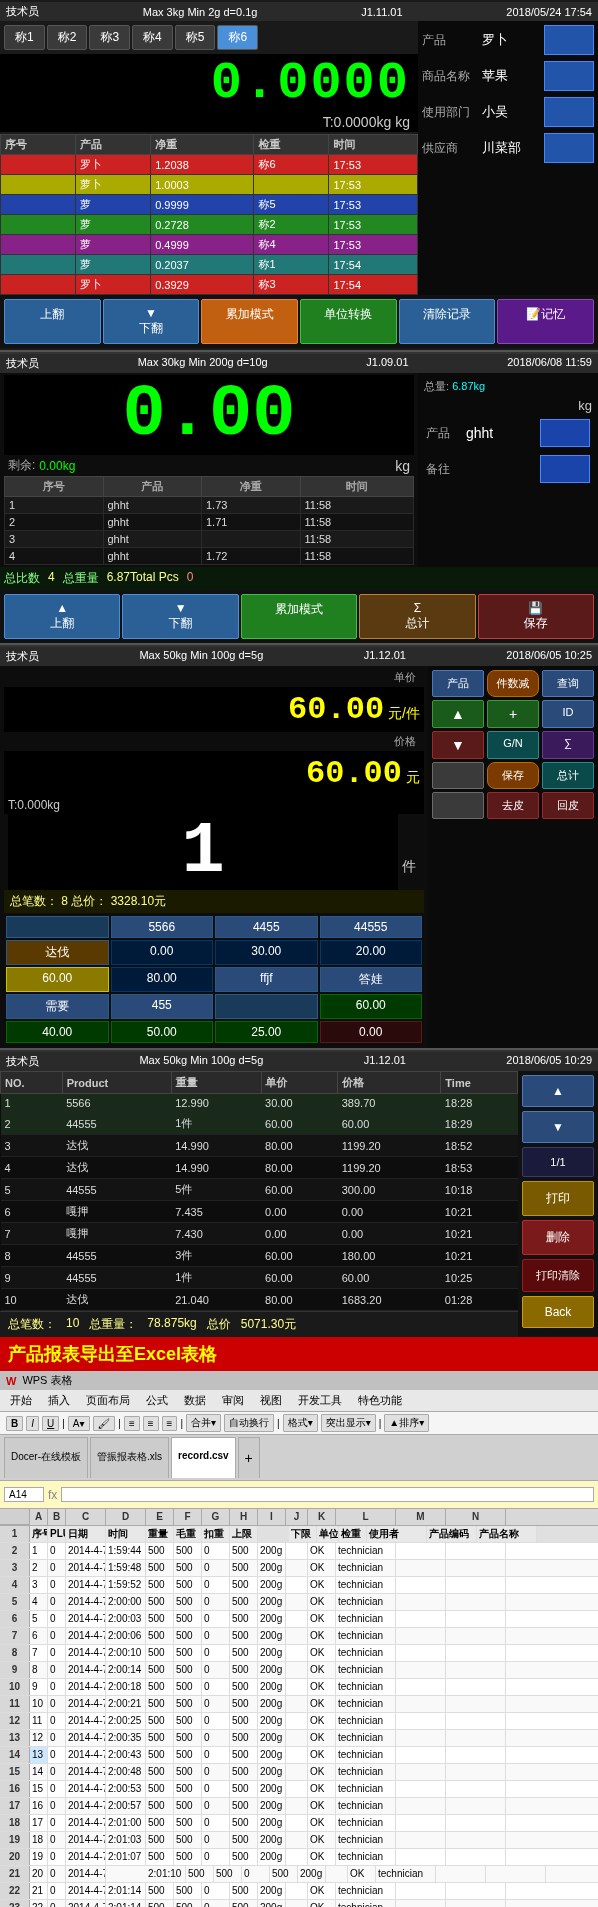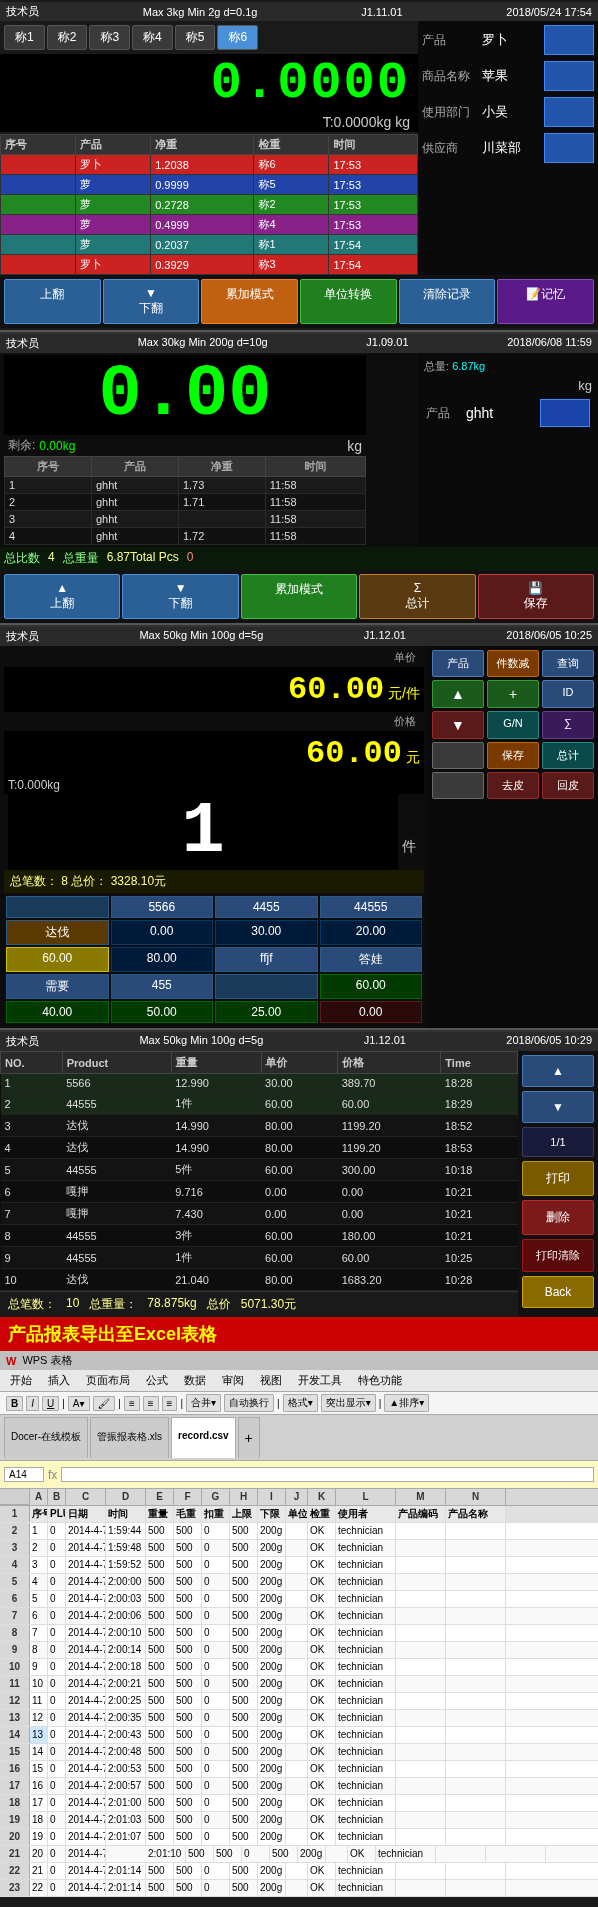--- a/index.html
+++ b/index.html
@@ -161,21 +161,20 @@
       text-align: center;
       font-family: 'Courier New', monospace;
       line-height: 1;
       background: #000;
       padding: 4px 8px;
     }
     .s2-right {
       width: 180px;
       background: #0a0a0a;
       padding: 4px;
-      margin-left: 48px;
     }
     .kg-large {
       font-size: 36px;
       font-weight: bold;
       color: #00ff00;
       font-family: 'Courier New', monospace;
       text-align: right;
       background: #000;
       padding: 2px 8px;
     }
@@ -323,21 +322,21 @@
       background: #2a4a7a;
       border: 1px solid #4a7aba;
       color: #fff;
       padding: 5px 2px;
       text-align: center;
       font-size: 11px;
       cursor: pointer;
       border-radius: 2px;
     }
     .s3-btn.icon-btn { font-size: 14px; }
-    .s3-btn.orange { background: #7a3a00; border-color: #ba6a00; }
+    .s3-btn.orange { background: #7a3a00; border-color: #ba6a00; border-radius: 8px; }
     .s3-btn.green { background: #1a5a1a; border-color: #3a9a3a; }
     .s3-btn.red { background: #5a1a1a; border-color: #9a2a2a; }
     .s3-btn.purple { background: #3a1a5a; border-color: #6a3a9a; }
     .s3-btn.teal { background: #0a4a4a; border-color: #2a8a8a; }
     .s3-btn.gray { background: #3a3a3a; border-color: #6a6a6a; }
 
     
     .section4 {
       background: #0d0d0d;
       border-top: 2px solid #333;
@@ -599,20 +598,27 @@
           </tr>
         </thead>
         <tbody id="s1-rows">
             <tr class="row-red">
     <td></td>
     <td>罗卜</td>
     <td>1.2038</td>
     <td>称6</td>
     <td>17:53</td>
   </tr>
+            <tr class="row-yellow">
+    <td></td>
+    <td>萝卜</td>
+    <td>1.0003</td>
+    <td></td>
+    <td>17:53</td>
+  </tr>
             <tr class="row-blue">
     <td></td>
     <td>萝</td>
     <td>0.9999</td>
     <td>称5</td>
     <td>17:53</td>
   </tr>
             <tr class="row-green">
     <td></td>
     <td>萝</td>
@@ -734,20 +740,25 @@
     <div class="s2-right">
       <div style="color:#aaa; font-size:11px; padding:2px;">
         <span>总量:</span>
         <span style="color:#0ff;">6.87kg</span>
       </div>
       <div style="font-size:13px; color:#ccc; text-align:right; padding:2px;">kg</div>
       <div class="s2-right-info">
         <div class="info-row">
           <span class="info-label">产品</span>
           <span class="info-value">ghht</span>
+          <div class="blue-box"></div>
+        </div>
+        <div class="info-row">
+          <span class="info-label">备往</span>
+          <span class="info-value"></span>
           <div class="blue-box"></div>
         </div>
       </div>
     </div>
   </div>
   <div style="display:flex; background:#0a1a0a; padding: 3px 4px; gap:8px; font-size:12px;">
     <span style="color:#8f8;">总比数</span>
     <span style="color:#ff8;">4</span>
     <span style="color:#8f8;">总重量</span>
     <span style="color:#ff8;">6.87Total Pcs</span>
@@ -911,21 +922,21 @@
     <td>5</td>
     <td>44555</td>
     <td>5件</td>
     <td>60.00</td>
     <td>300.00</td>
     <td>10:18</td>
   </tr>
             <tr>
     <td>6</td>
     <td>嘎押</td>
-    <td>9.716</td>
+    <td>7.435</td>
     <td>0.00</td>
     <td>0.00</td>
     <td>10:21</td>
   </tr>
             <tr>
     <td>7</td>
     <td>嘎押</td>
     <td>7.430</td>
     <td>0.00</td>
     <td>0.00</td>
@@ -946,21 +957,21 @@
     <td>60.00</td>
     <td>60.00</td>
     <td>10:25</td>
   </tr>
             <tr>
     <td>10</td>
     <td>达伐</td>
     <td>21.040</td>
     <td>80.00</td>
     <td>1683.20</td>
-    <td>10:28</td>
+    <td>01:28</td>
   </tr>
           </tbody>
       </table>
       <div class="s4-footer">
         <span>总笔数：</span>
         <span>10</span>
         <span>总重量：</span>
         <span>78.875kg</span>
         <span>总价</span>
         <span>5071.30元</span>
@@ -1051,21 +1062,21 @@
     <div class="grid-row" style="background:#e0e0e0;">
       <div class="row-num">1</div>
       <div class="cell header-row" style="width:18px;min-width:18px;">序号</div>
       <div class="cell header-row" style="width:18px;min-width:18px;">PLU</div>
       <div class="cell header-row" style="width:40px;min-width:40px;">日期</div>
       <div class="cell header-row" style="width:40px;min-width:40px;">时间</div>
       <div class="cell header-row" style="width:28px;min-width:28px;">重量</div>
       <div class="cell header-row" style="width:28px;min-width:28px;">毛重</div>
       <div class="cell header-row" style="width:28px;min-width:28px;">扣重</div>
       <div class="cell header-row" style="width:28px;min-width:28px;">上限</div>
-      <div class="cell header-row" style="width:28px;min-width:28px;">下限</div>
+      <div class="cell header-row" style="width:28px;min-width:28px;margin-left:31px;">下限</div>
       <div class="cell header-row" style="width:22px;min-width:22px;">单位</div>
       <div class="cell header-row" style="width:28px;min-width:28px;">检重</div>
       <div class="cell header-row" style="width:60px;min-width:60px;">使用者</div>
       <div class="cell header-row" style="width:50px;min-width:50px;">产品编码</div>
       <div class="cell header-row" style="width:60px;min-width:60px;">产品名称</div>
     </div>
     <div id="wps-rows">
         <div class="grid-row" style="background: rgb(255, 255, 255);">
     <div class="row-num">2</div>
     <div class="cell" style="width:18px;min-width:18px;">1</div>

